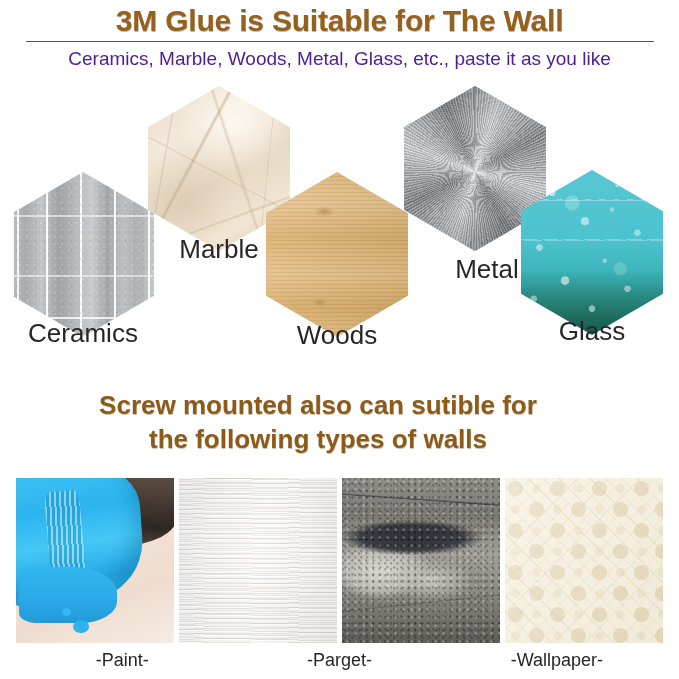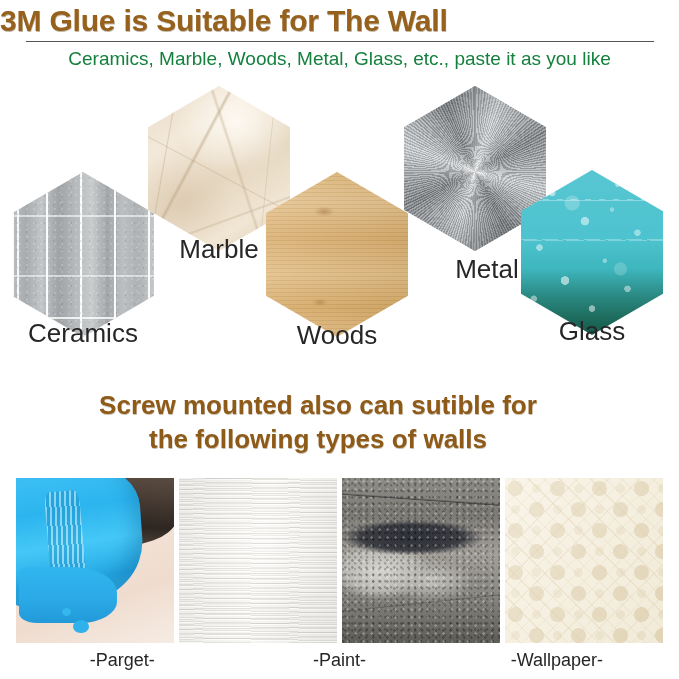--- a/index.html
+++ b/index.html
@@ -17,42 +17,42 @@
     width: 679px;
     height: 679px;
     background: #ffffff;
   }
 
   
   .title {
     position: absolute;
     left: 0; top: 4px;
     width: 679px;
-    text-align: left;
+    text-align: center;
     font-size: 30px;
     font-weight: bold;
     color: #96611c;
     letter-spacing: -0.2px;
     white-space: nowrap;
     text-shadow: 0.5px 0.5px 0 rgba(80,50,10,0.35);
   }
   .divider {
     position: absolute;
     left: 26px; top: 41px;
     width: 628px;
     height: 1px;
     background: #565451;
   }
   .subtitle {
     position: absolute;
     left: 0; top: 48px;
     width: 679px;
     text-align: center;
     font-size: 19px;
-    color: #15803d;
+    color: #4c1d95;
     white-space: nowrap;
   }
 
   
   .hex-zone { position: absolute; left: 0; top: 82px; width: 679px; height: 270px; }
 
   .hex-cell { position: absolute; }
 
   .hex {
     position: absolute;
@@ -465,18 +465,18 @@
       <div class="panel-tex tex-plaster"></div>
     </div>
 
     <div class="panel">
       <div class="panel-tex tex-wallpaper"></div>
     </div>
 
   </div>
 
   <div class="panel-labels">
+    <div class="panel-label">-Paint-</div>
     <div class="panel-label">-Parget-</div>
-    <div class="panel-label">-Paint-</div>
     <div class="panel-label">-Wallpaper-</div>
   </div>
 
 </div>
 
 </body></html>

